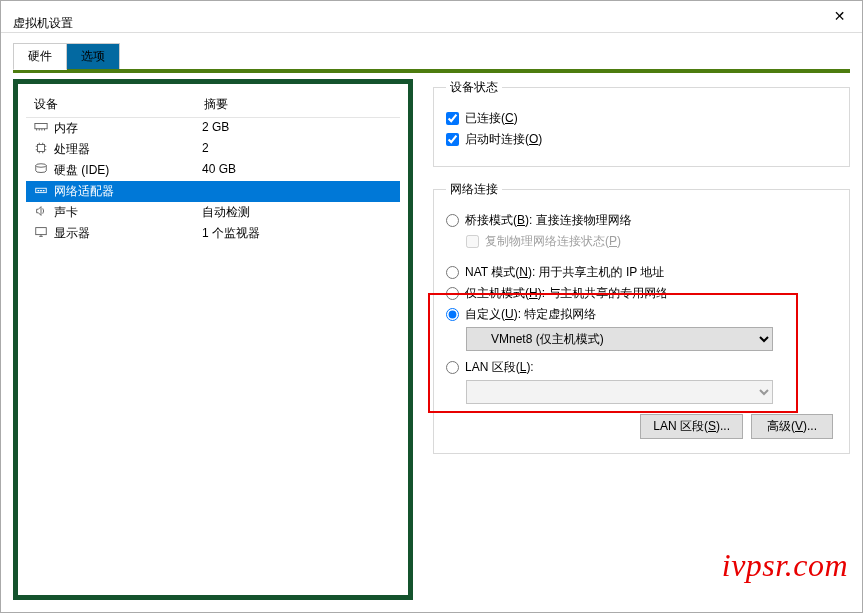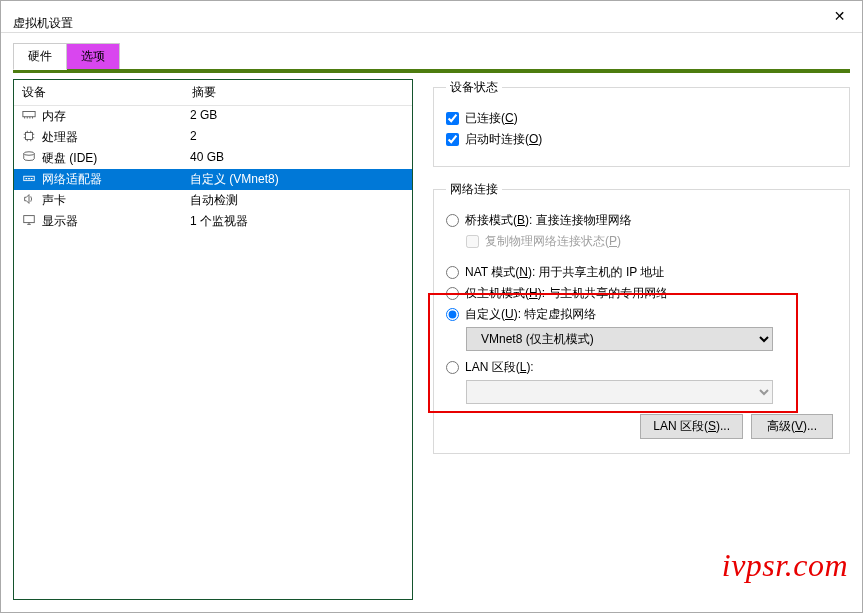--- a/index.html
+++ b/index.html
@@ -3,42 +3,42 @@
   <meta charset="utf-8">
   <style>
     * { box-sizing: border-box; margin: 0; padding: 0; }
     body { font-family: "Microsoft YaHei", "Segoe UI", Tahoma, sans-serif; font-size: 12px; background: #fff; color: #000; }
     .window { width: 863px; height: 613px; border: 1px solid #aaa; display: flex; flex-direction: column; position: relative; }
     .titlebar { height: 32px; display: flex; align-items: flex-end; justify-content: space-between; padding: 0 0 0 12px; border-bottom: 1px solid #ddd; }
     .titlebar .title { font-size: 12px; }
     .titlebar .close { width: 45px; height: 32px; display: flex; align-items: center; justify-content: center; font-size: 14px; cursor: pointer; }
     .tab-strip { padding: 10px 12px 0 12px; }
     .tabs { display: flex; border-bottom: 4px solid #4d7c0f; }
-    .tab { padding: 4px 14px; border: 1px solid #ccc; border-bottom: none; background: #d946ef; margin-right: -1px; position: relative; cursor: pointer; }
+    .tab { padding: 4px 14px; border: 1px solid #ccc; border-bottom: none; background: #0369a1; margin-right: -1px; position: relative; cursor: pointer; }
     .tab.active { background: #fff; border-bottom: 1px solid #fff; margin-bottom: -1px; z-index: 1; }
     .content { flex: 1; display: flex; padding: 6px 12px 12px 12px; gap: 20px; }
-    .left-panel { width: 400px; border: 1px solid #14532d; padding: 0; }
+    .left-panel { width: 400px; border: 5px solid #14532d; padding: 8px; }
     .device-header { display: flex; padding: 4px 8px; border-bottom: 1px solid #e5e5e5; font-size: 12px; }
     .device-header .col1 { width: 170px; }
     .device-list { }
     .device-row { display: flex; align-items: flex-start; padding: 2px 6px; cursor: pointer; height: 21px; }
     .device-row.selected { background: #0078d7; color: #fff; }
     .device-row .icon { width: 18px; display: inline-flex; justify-content: center; margin-right: 4px; }
     .device-row .name { width: 148px; }
     .device-row .summary { flex: 1; }
     .right-panel { flex: 1; display: flex; flex-direction: column; gap: 14px; }
     fieldset { border: 1px solid #d9d9d9; padding: 10px 12px 14px 12px; position: relative; }
     legend { padding: 0 4px; font-size: 12px; }
     .checkbox-row, .radio-row { display: flex; align-items: center; margin: 4px 0; gap: 6px; }
     .checkbox-row input[type=checkbox], .radio-row input[type=radio] { width: 13px; height: 13px; }
     .checkbox-row.disabled, .radio-row.disabled { color: #a0a0a0; align-items: center; }
     .radio-label { cursor: pointer; }
     u { text-decoration: underline; }
     .dropdown { display: flex; margin: 4px 0 8px 20px; }
-    .dropdown select { width: 307px; height: 24px; border: 1px solid #adadad; background: #e1e1e1; font-family: inherit; font-size: 12px; padding: 0 10px; }
+    .dropdown select { width: 307px; height: 24px; border: 1px solid #adadad; background: #e1e1e1; font-family: inherit; font-size: 12px; padding: 0 20px; }
     .dropdown.disabled select { background: #efefef; color: #6d6d6d; }
     .highlight-box { position: absolute; border: 2px solid #e80000; pointer-events: none; }
     .button-row { display: flex; justify-content: flex-end; gap: 8px; margin-top: 10px; padding-right: 4px; }
     .btn { padding: 3px 12px; border: 1px solid #adadad; background: #e1e1e1; font-family: inherit; font-size: 12px; cursor: pointer; min-width: 82px; }
     .watermark { position: absolute; right: 14px; bottom: 28px; font-family: Georgia, serif; font-size: 32px; font-style: italic; color: #e80000; font-weight: 500; letter-spacing: 0.5px; }
     .network-fieldset { position: relative; }
     svg.dev-icon { width: 14px; height: 14px; }
   </style>
 </head>
 <body>
@@ -109,21 +109,20 @@
         <div class="device-row selected">
           <span class="icon">
             <svg class="dev-icon" viewBox="0 0 16 16">
                 <rect x="2" y="6" width="12" height="5" fill="none" stroke="#fff"></rect>
                 <rect x="4" y="8" width="2" height="1.5" fill="#fff"></rect>
                 <rect x="7" y="8" width="2" height="1.5" fill="#fff"></rect>
                 <rect x="10" y="8" width="2" height="1.5" fill="#fff"></rect>
               </svg>
           </span>
           <span class="name">网络适配器</span>
-          <span class="summary">自定义 (VMnet8)</span>
         </div>
         <div class="device-row">
           <span class="icon">
             <svg class="dev-icon" viewBox="0 0 16 16">
                 <path d="M3 6 h2 l3 -3 v10 l-3 -3 h-2 z" fill="none" stroke="#555"></path>
                 <path d="M10 5 q2 3 0 6" fill="none" stroke="#555"></path>
               </svg>
           </span>
           <span class="name">声卡</span>
           <span class="summary">自动检测</span>

